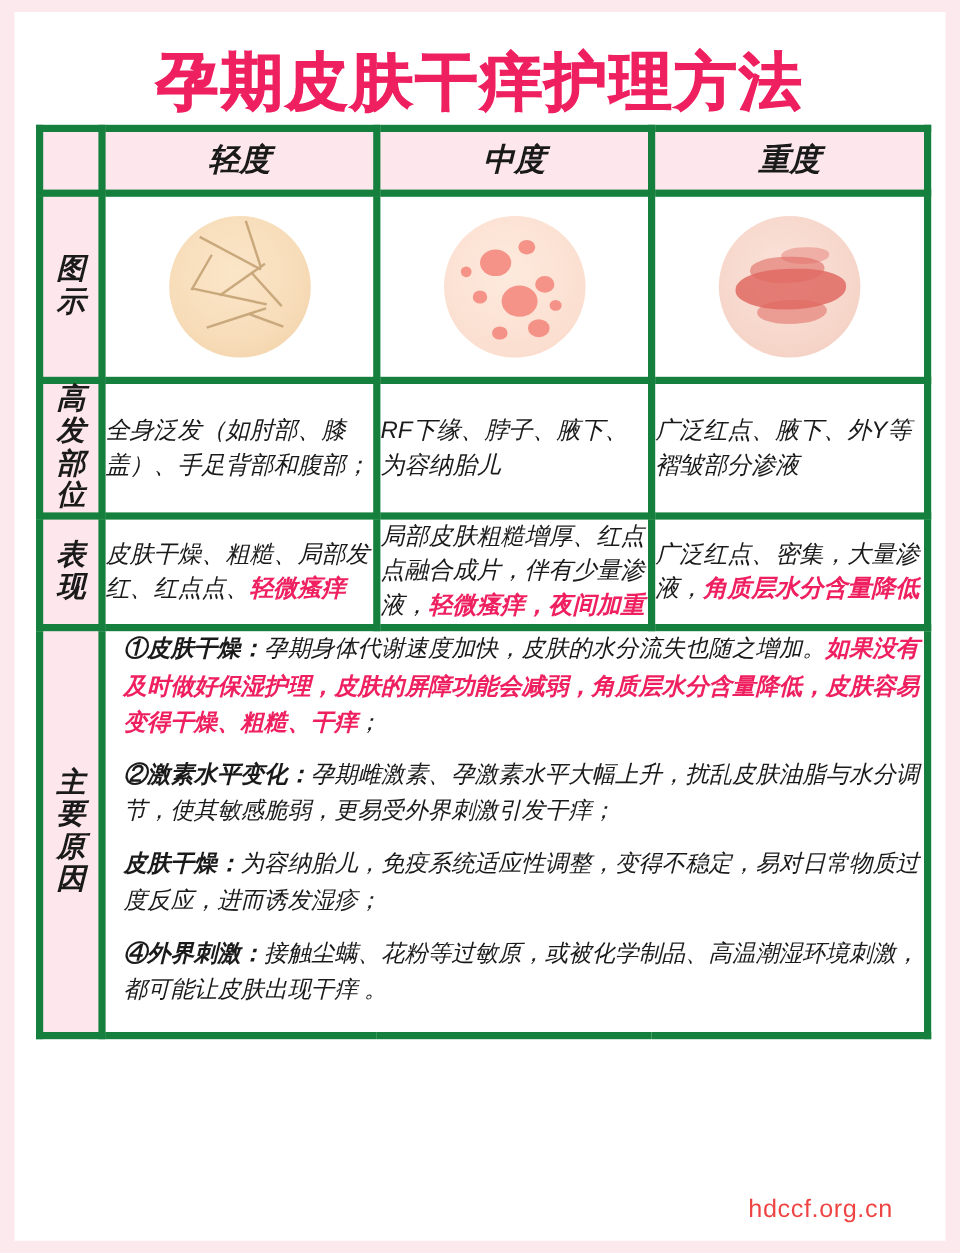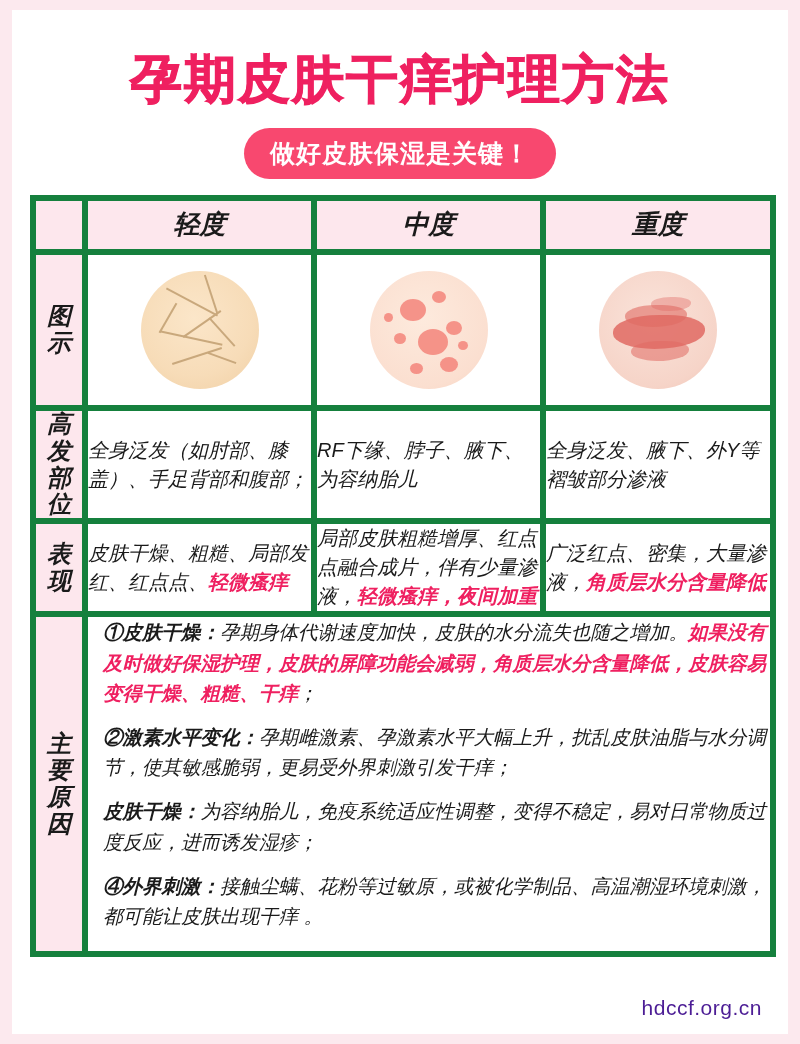--- a/index.html
+++ b/index.html
@@ -29,21 +29,21 @@
     padding: 16px 18px 10px 18px;
     position: relative;
   }
   .title {
     text-align: center;
     font-size: 52px;
     font-weight: bold;
     color: #ef2060;
     letter-spacing: 2px;
     line-height: 1.15;
-    margin: 24px 0 4px 0;
+    margin: 14px 0 4px 0;
     -webkit-text-stroke: 1px #ef2060;
   }
   .subtitle-wrap {
     text-align: center;
     margin: 18px 0 16px 0;
   }
   .subtitle {
     display: inline-block;
     background: #f8486f;
     color: #ffffff;
@@ -148,38 +148,35 @@
     padding-left: 15px;
   }
   .reasons p:last-child {
     margin-bottom: 20px;
   }
   .rnum {
     font-weight: bold;
   }
   .watermark {
     position: absolute;
-    right: 26px;
+    right: 44px;
     bottom: 14px;
     font-size: 21px;
-    color: #4c1d95;
+    color: #ef4444;
     letter-spacing: .5px;
   }
 </style>
 </head>
 <body>
 
 <div class="page">
   <div class="inner">
 
     <div class="title">孕期皮肤干痒护理方法</div>
 
-    <div class="subtitle-wrap">
-      <div class="subtitle">做好皮肤保湿是关键！</div>
-    </div>
 
     <table class="main">
       <colgroup>
         <col style="width:52px">
         <col style="width:229px">
         <col style="width:229px">
         <col style="width:230px">
       </colgroup>
       <tbody>
         <tr>
@@ -231,21 +228,21 @@
 
         <tr>
           <td class="rowlabel">
             <span>高</span>
             <span>发</span>
             <span>部</span>
             <span>位</span>
           </td>
           <td class="cell">全身泛发（如肘部、膝盖）、手足背部和腹部；</td>
           <td class="cell">RF下缘、脖子、腋下、为容纳胎儿</td>
-          <td class="cell">全身泛发、腋下、外Y等褶皱部分渗液</td>
+          <td class="cell">广泛红点、腋下、外Y等褶皱部分渗液</td>
         </tr>
 
         <tr>
           <td class="rowlabel">
             <span>表</span>
             <span>现</span>
           </td>
           <td class="cell"><span>皮肤干燥、粗糙、局部发红、红点点、</span><span class="hl">轻微瘙痒</span></td>
           <td class="cell"><span>局部皮肤粗糙增厚、红点点融合成片，伴有少量渗液，</span><span class="hl">轻微瘙痒，夜间加重</span></td>
           <td class="cell"><span>广泛红点、密集，大量渗液，</span><span class="hl">角质层水分含量降低</span></td>

